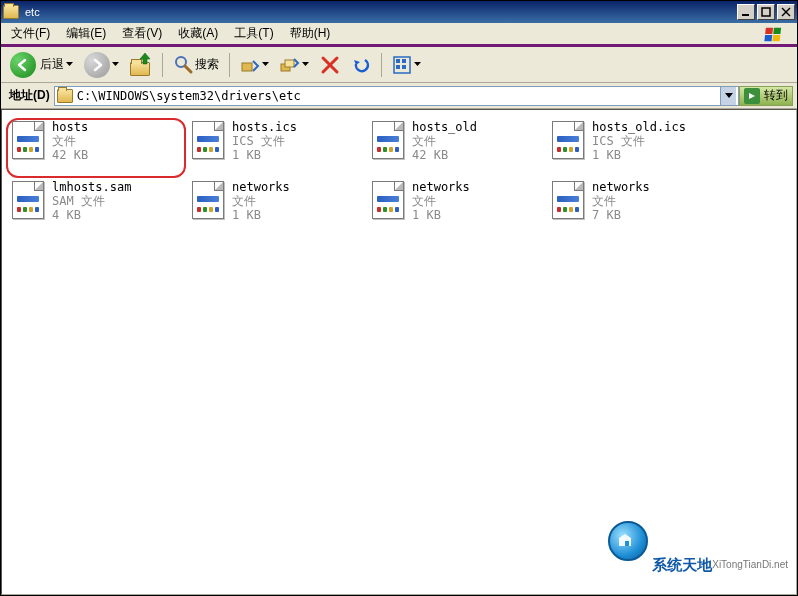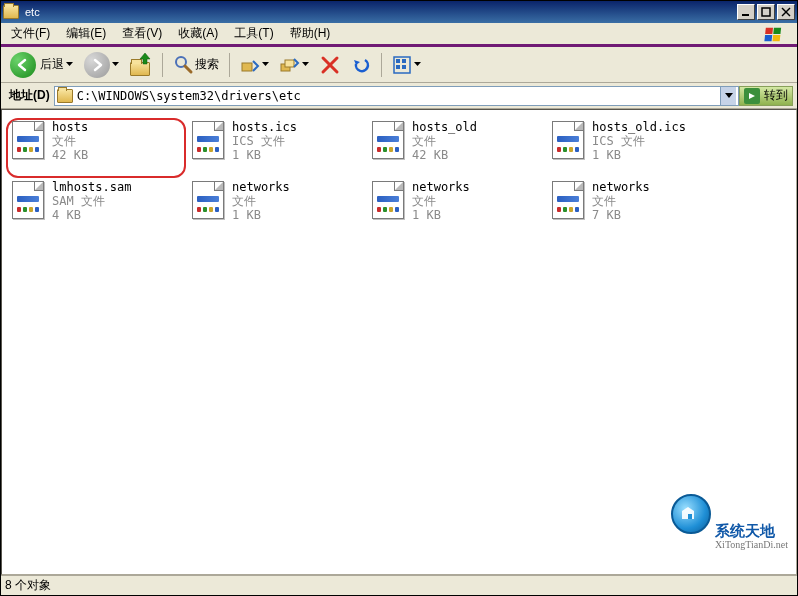--- a/index.html
+++ b/index.html
@@ -68,23 +68,23 @@
   .doc-icon .win-bar{position:absolute;top:14px;left:4px;right:4px;height:6px;background:linear-gradient(to right,#2b5fc1,#4a7fd8);border-radius:1px;}
   .doc-icon .dots{position:absolute;bottom:6px;left:4px;right:4px;display:flex;gap:2px;}
   .doc-icon .dots span{width:5px;height:5px;border-radius:1px;}
   .doc-icon .d1{background:#c92b2b;} .doc-icon .d2{background:#2b8f2b;} .doc-icon .d3{background:#c9a42b;} .doc-icon .d4{background:#2b5fc1;}
   .file-meta{display:flex;flex-direction:column;line-height:14px;font-family:"SimSun",monospace;font-size:12px;}
   .file-name{color:#000;}
   .file-type,.file-size{color:#8a8a8a;}
   .statusbar{height:20px;background:#ece9d8;border-top:1px solid #aca899;display:flex;align-items:center;padding:0 4px;font-size:12px;}
   .watermark{position:absolute;right:8px;bottom:22px;display:flex;align-items:center;gap:4px;}
   .wm-badge{width:40px;height:40px;border-radius:50%;background:radial-gradient(circle at 35% 35%, #9adfff, #1f8fd6 60%, #0a5a96);border:2px solid #0a5a96;display:flex;align-items:center;justify-content:center;}
-  .wm-text{display:flex;flex-direction:column;line-height:14px;margin-top:48px;}
+  .wm-text{display:flex;line-height:14px;margin-top:48px;}
   .wm-cn{font-weight:bold;color:#1058a8;font-size:15px;font-family:"Microsoft YaHei","SimHei",sans-serif;}
-  .wm-en{color:#777;font-size:10px;font-family:Liberation Serif, serif;}
+  .wm-en{color:#777;font-size:10px;font-family:Liberation Sans, sans-serif;}
 </style>
 </head>
 <body>
 
 <div class="window">
 
   <div class="titlebar">
     <span class="folder-ico"></span>
     <span class="title">etc</span>
     <div class="winbtns">
@@ -409,17 +409,14 @@
             <rect x="10" y="13" width="4" height="5" fill="#1f8fd6"></rect>
           </svg>
       </div>
       <div class="wm-text">
         <span class="wm-cn">系统天地</span>
         <span class="wm-en">XiTongTianDi.net</span>
       </div>
     </div>
   </div>
 
-  <div class="statusbar">
-    <span>8 个对象</span>
-  </div>
 
 </div>
 
 </body></html>

